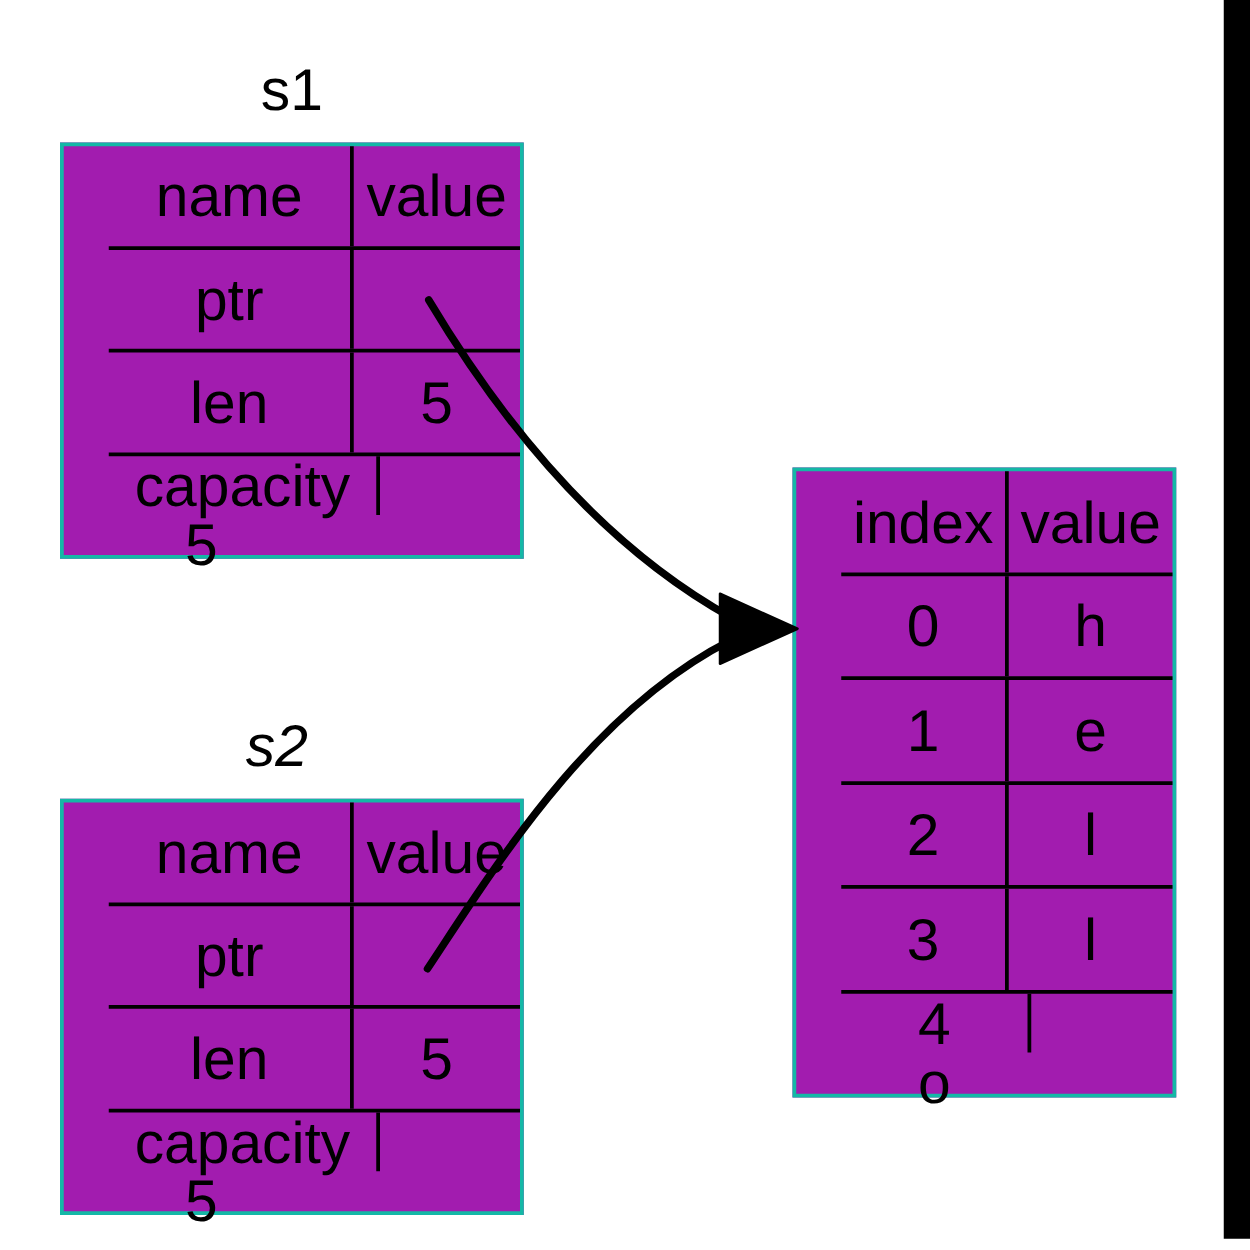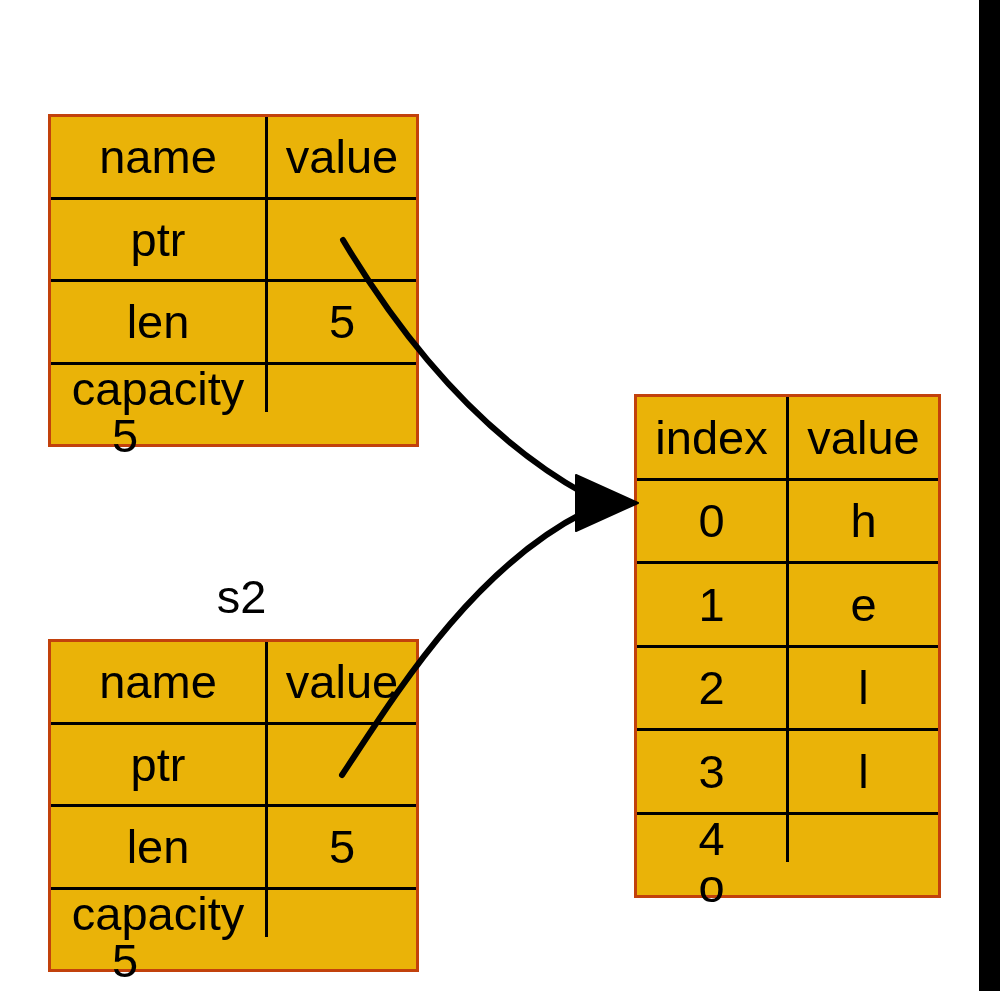--- a/index.html
+++ b/index.html
@@ -24,23 +24,24 @@
     top: 0;
     left: 979px;
     width: 21px;
     height: 991px;
     background: #000000;
   }
 
   
   .tbl {
     position: absolute;
-    border: 3px solid #c2410c;
+    border: 3px solid #14b8a6;
     box-sizing: border-box;
-    background: #eab308;
+    background: #a21caf;
+    padding-left: 36px;
   }
   .trow {
     display: flex;
     box-sizing: border-box;
     border-bottom: 3px solid #000000;
   }
   .trow:last-child { border-bottom: none; flex-direction: column; }
 
   .cell {
     box-sizing: border-box;
@@ -63,49 +64,50 @@
   .struct-tbl .cell.right-col { width: 148px; }
 
   
   .array-tbl { width: 307px; height: 504px; }
   .array-tbl .trow { height: 83.5px; }
   .array-tbl .cell.left-col  { width: 152px; }
   .array-tbl .cell.right-col { width: 149px; }
 
   #tbl-s1 { left: 48px;  top: 114px; }
   #tbl-s2 { left: 48px;  top: 639px; }
-  #tbl-heap { left: 634px; top: 394px; }
+  #tbl-heap { left: 634px; top: 374px; }
 
   
   .caption {
     position: absolute;
     font-size: 47px;
     line-height: 1;
     text-align: center;
     width: 371px;
     white-space: nowrap;
   }
   #caption-s1 { left: 48px; top: 48px; }
-  #caption-s2 { left: 56px; top: 573px; }
+  #caption-s2 { left: 36px; top: 573px; font-style: italic; }
 
   
   #arrows {
     position: absolute;
     left: 0;
     top: 0;
     width: 1000px;
     height: 1000px;
     pointer-events: none;
   }
 </style>
 </head>
 <body>
 
 <div id="canvas">
 
+  <div class="caption" id="caption-s1">s1</div>
 
   <div class="tbl struct-tbl" id="tbl-s1">
     <div class="trow">
       <div class="cell left-col">name</div>
       <div class="cell right-col">value</div>
     </div>
     <div class="trow">
       <div class="cell left-col">ptr</div>
       <div class="cell right-col"></div>
     </div>

